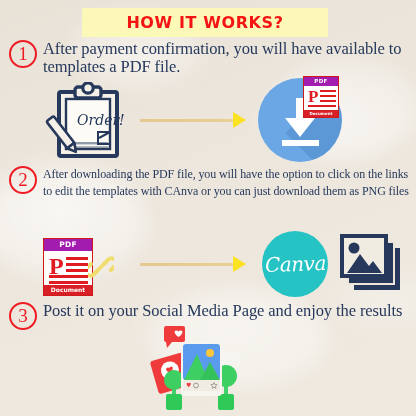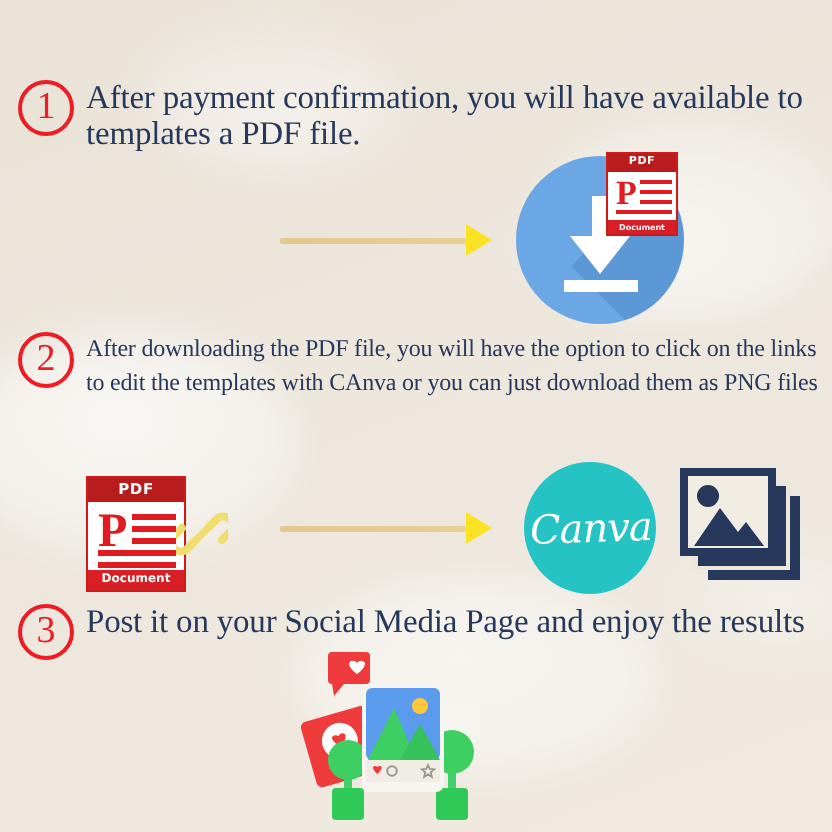--- a/index.html
+++ b/index.html
@@ -171,21 +171,21 @@
   .pdf-doc {
     position: absolute;
     background: #ffffff;
     border: 1.6px solid #cf1a1a;
     box-sizing: border-box;
   }
   .pdf-head {
     position: absolute;
     left: 0; top: 0;
     width: 100%;
-    background: #b91c1c;
+    background: #a21caf;
     color: #ffffff;
     font-family: "DejaVu Sans", sans-serif;
     font-weight: bold;
     text-align: center;
     letter-spacing: 0.3px;
   }
   .pdf-foot {
     position: absolute;
     left: 0; bottom: 0;
     width: 100%;
@@ -271,26 +271,46 @@
 </head>
 <body>
 
 <div id="infographic">
 
   <div class="bg-blob" style="left:-20px;top:170px;width:170px;height:110px;"></div>
   <div class="bg-blob" style="left:270px;top:60px;width:150px;height:100px;"></div>
   <div class="bg-blob" style="left:150px;top:290px;width:180px;height:100px;"></div>
   <div class="bg-blob" style="left:70px;top:10px;width:130px;height:70px;opacity:0.6;"></div>
 
+  <div id="title-banner">
+    <div id="title-text">HOW IT WORKS?</div>
+  </div>
 
   <div class="step-head" id="step1-head">
     <div class="step-badge">1</div>
     <div class="step-text">After payment confirmation, you will have available to templates a PDF file.</div>
   </div>
 
+  <div id="clipboard-icon">
+    <svg viewBox="0 0 82 78" width="82" height="78">
+      <rect x="15" y="10" width="58" height="64" rx="2" fill="#f5f1e8" stroke="#26395c" stroke-width="4"></rect>
+      <rect x="22" y="17" width="44" height="50" fill="#fdfbf6" stroke="#26395c" stroke-width="2.4"></rect>
+      <rect x="31" y="5" width="26" height="11" rx="3" fill="#f5f1e8" stroke="#26395c" stroke-width="3.4"></rect>
+      <circle cx="44" cy="6" r="5.2" fill="#f5f1e8" stroke="#26395c" stroke-width="3.2"></circle>
+      <text x="33" y="43" font-family="DejaVu Serif, serif" font-style="italic" font-size="14" fill="#26395c">Order!</text>
+      <rect x="54" y="50" width="12" height="12" fill="none" stroke="#26395c" stroke-width="2"></rect>
+      <path d="M55 56 L66 50" stroke="#26395c" stroke-width="2" fill="none"></path>
+      <rect x="24" y="60" width="40" height="2.4" fill="#26395c" opacity="0.5"></rect>
+      <rect x="24" y="64" width="40" height="2.4" fill="#26395c" opacity="0.35"></rect>
+      <g transform="rotate(-38 18 40)">
+        <rect x="6" y="30" width="9" height="34" rx="2" fill="#f5f1e8" stroke="#26395c" stroke-width="2.6"></rect>
+        <path d="M6 64 L10.5 72 L15 64 Z" fill="#f5f1e8" stroke="#26395c" stroke-width="2.6" stroke-linejoin="round"></path>
+      </g>
+    </svg>
+  </div>
 
   <div class="arrow" id="arrow1">
     <div class="shaft"></div>
     <div class="head"></div>
   </div>
 
   <div id="download-icon">
     <div id="download-circle">
       <div id="download-shadow"></div>
       <div id="download-arrow-stem"></div>

